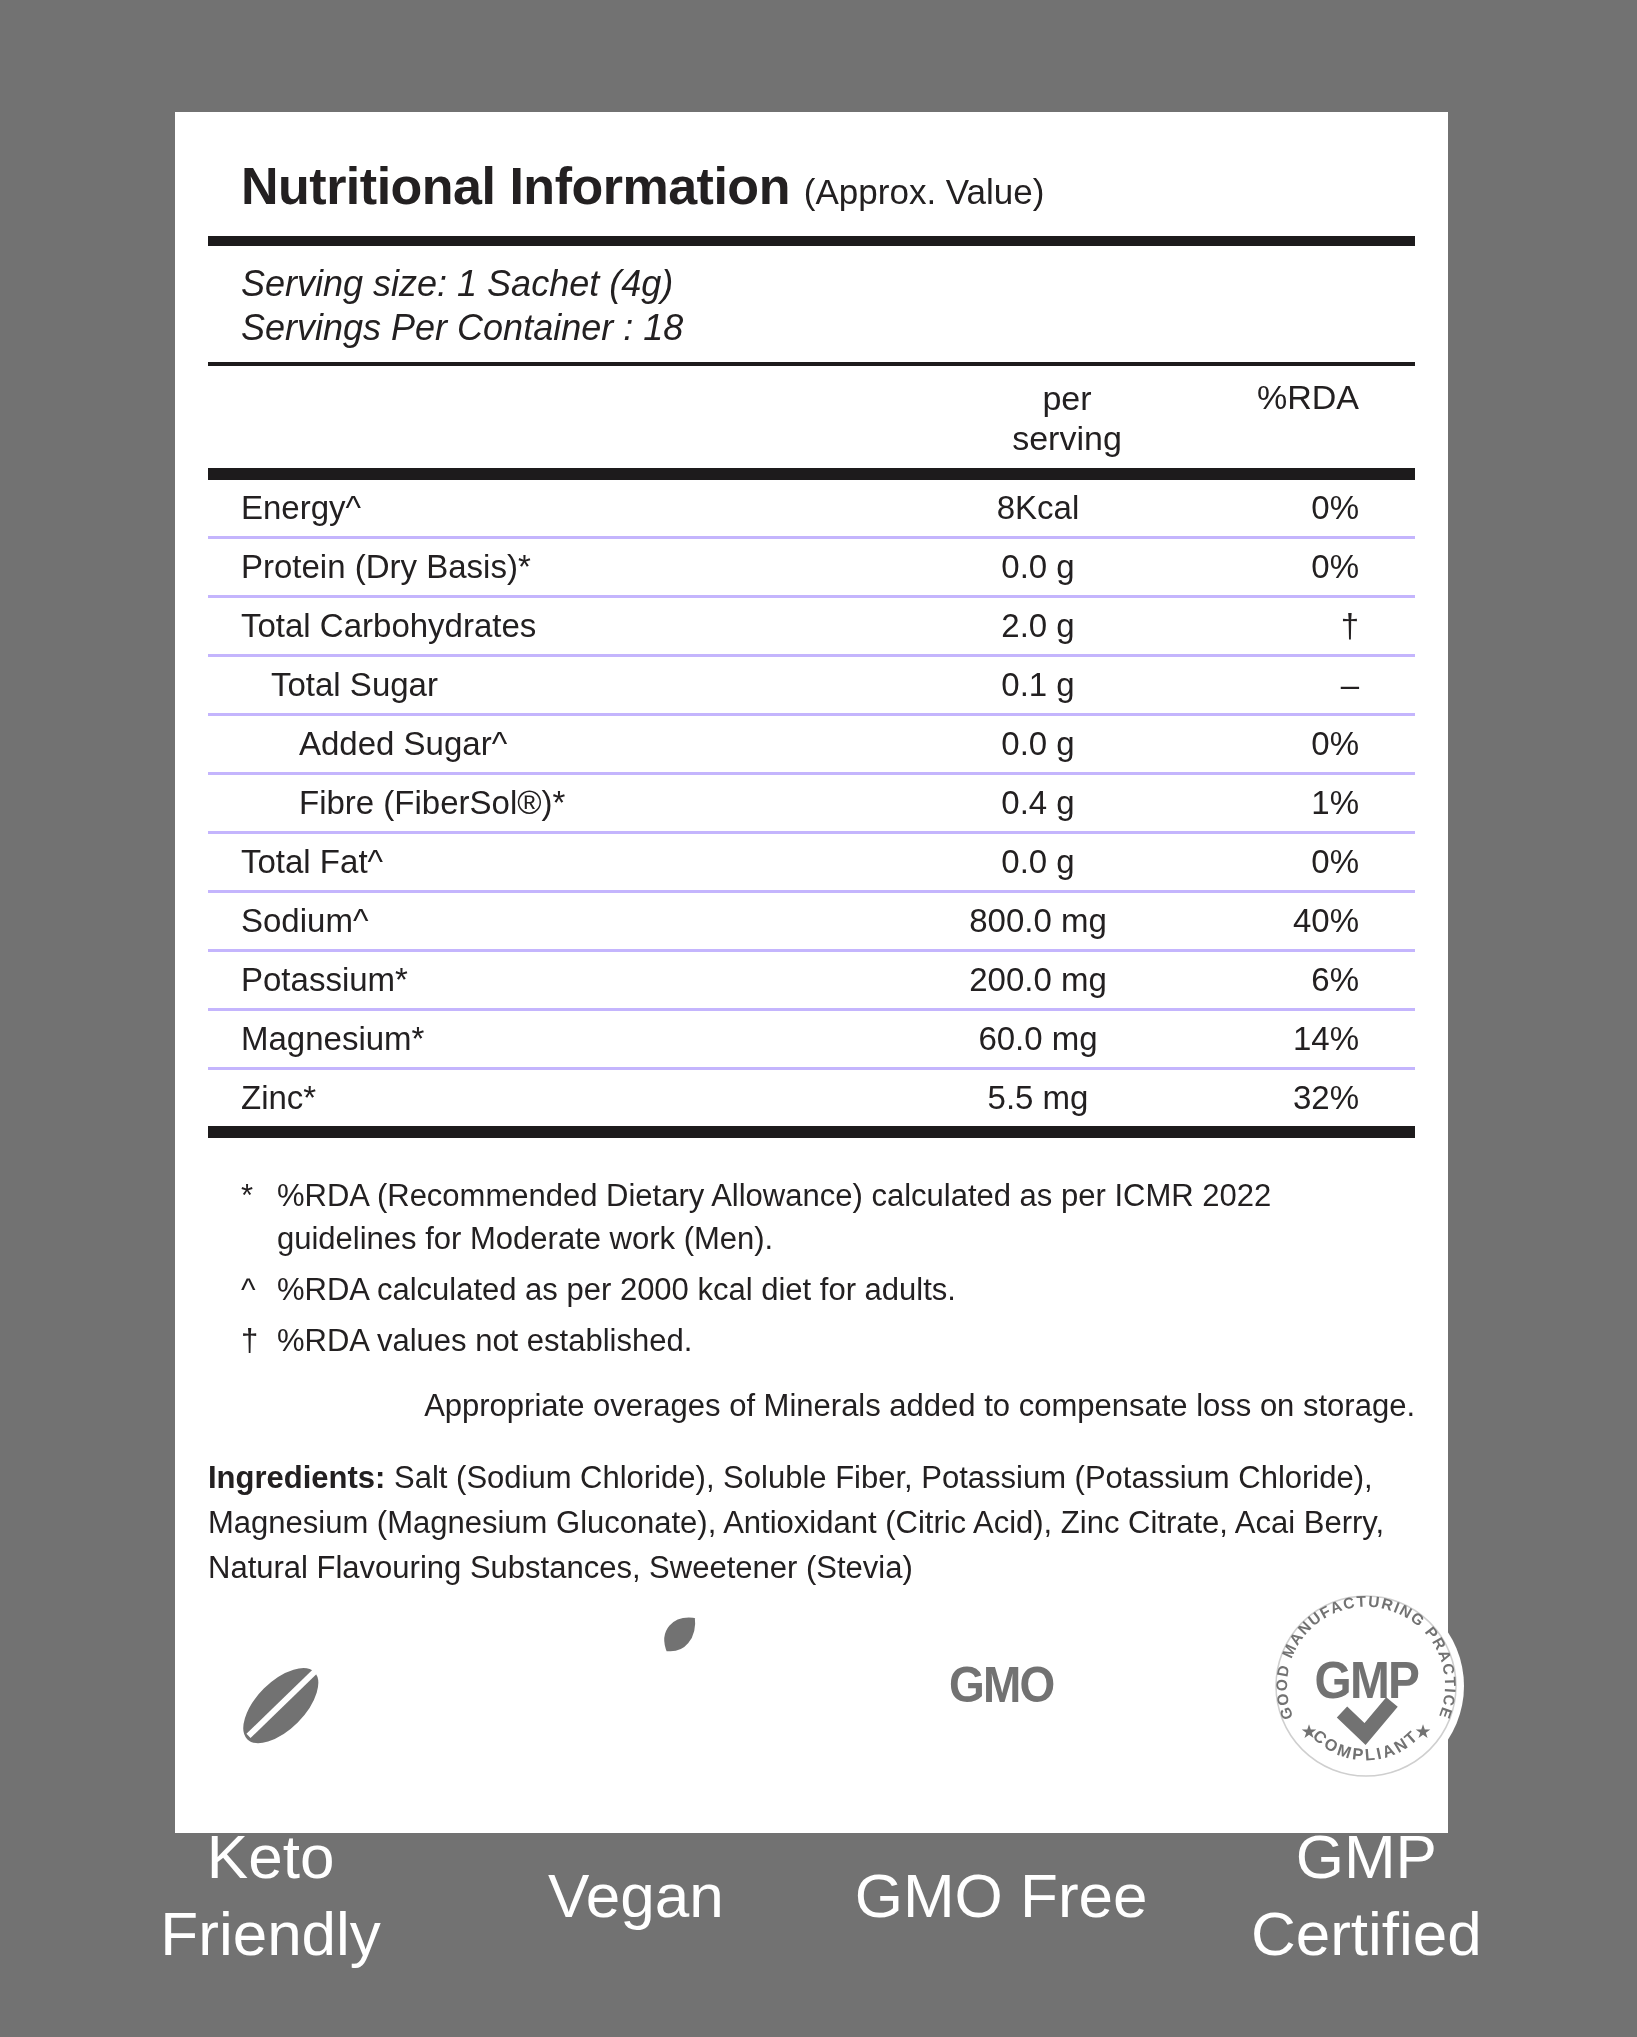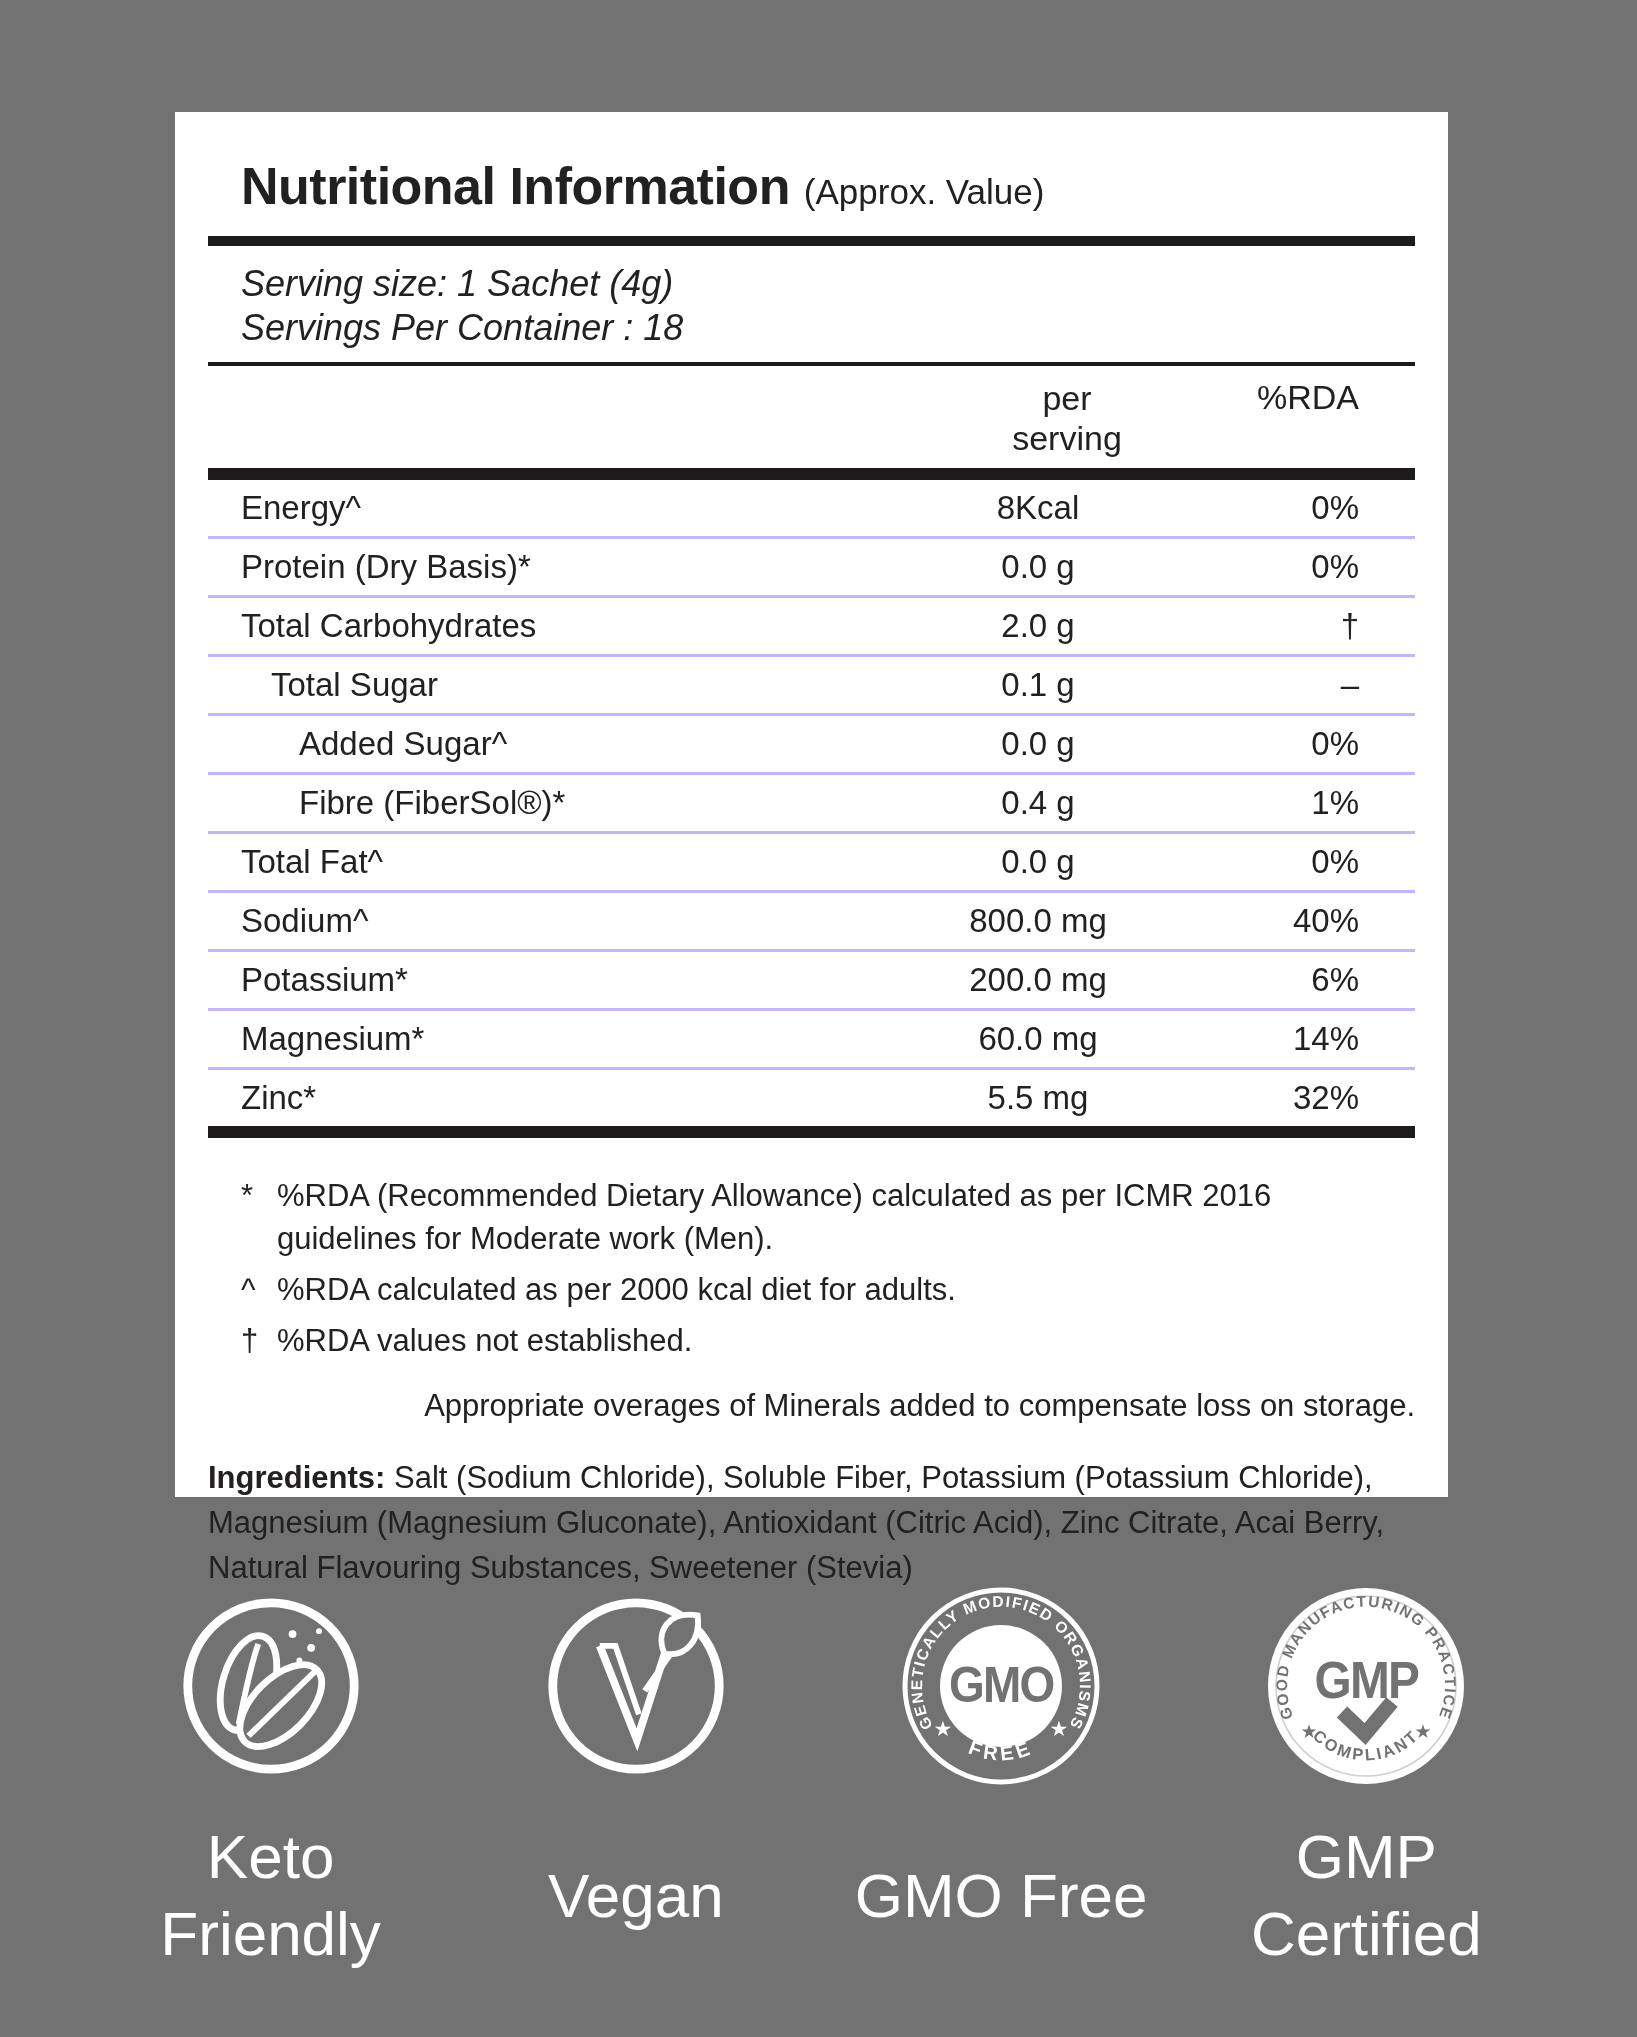--- a/index.html
+++ b/index.html
@@ -1,20 +1,20 @@
 <!DOCTYPE html>
 <html><head>
 <meta charset="utf-8">
 <style>
   html,body{margin:0;padding:0;}
   body{font-family:"Liberation Sans", sans-serif;}
   .stage{position:relative;width:1637px;height:2037px;background:#727272;overflow:hidden;}
 
   
-  .card{position:absolute;left:175px;top:112px;width:1273px;height:1385px;background:#ffffff;color:#232021;}
+  .card{position:absolute;left:175px;top:112px;width:1273px;height:1721px;background:#ffffff;color:#232021;}
   .content{margin:0 33px;}
 
   .title{margin:0;padding:44px 0 0 33px;font-size:52px;font-weight:700;letter-spacing:-0.5px;color:#232021;}
   .title-sub{font-size:35px;font-weight:400;letter-spacing:0;}
 
   .bar{background:#1d1b1c;}
   .bar.t10{height:10px;margin-top:20px;}
   .bar.t4{height:4px;}
   .bar.t12{height:12px;}
 
@@ -139,21 +139,21 @@
     <span class="r-val">5.5 mg</span>
     <span class="r-rda">32%</span>
   </li>
         </ul>
 
       <div class="bar t12"></div>
 
       <div class="footnotes">
           <div class="fn">
     <span class="fn-sym">*</span>
-    <span class="fn-text">%RDA (Recommended Dietary Allowance) calculated as per ICMR 2016 guidelines for Moderate work (Men).</span>
+    <span class="fn-text">%RDA (Recommended Dietary Allowance) calculated as per ICMR 2022 guidelines for Moderate work (Men).</span>
   </div>
           <div class="fn">
     <span class="fn-sym">^</span>
     <span class="fn-text">%RDA calculated as per 2000 kcal diet for adults.</span>
   </div>
           <div class="fn">
     <span class="fn-sym">†</span>
     <span class="fn-text">%RDA values not established.</span>
   </div>
         </div>

